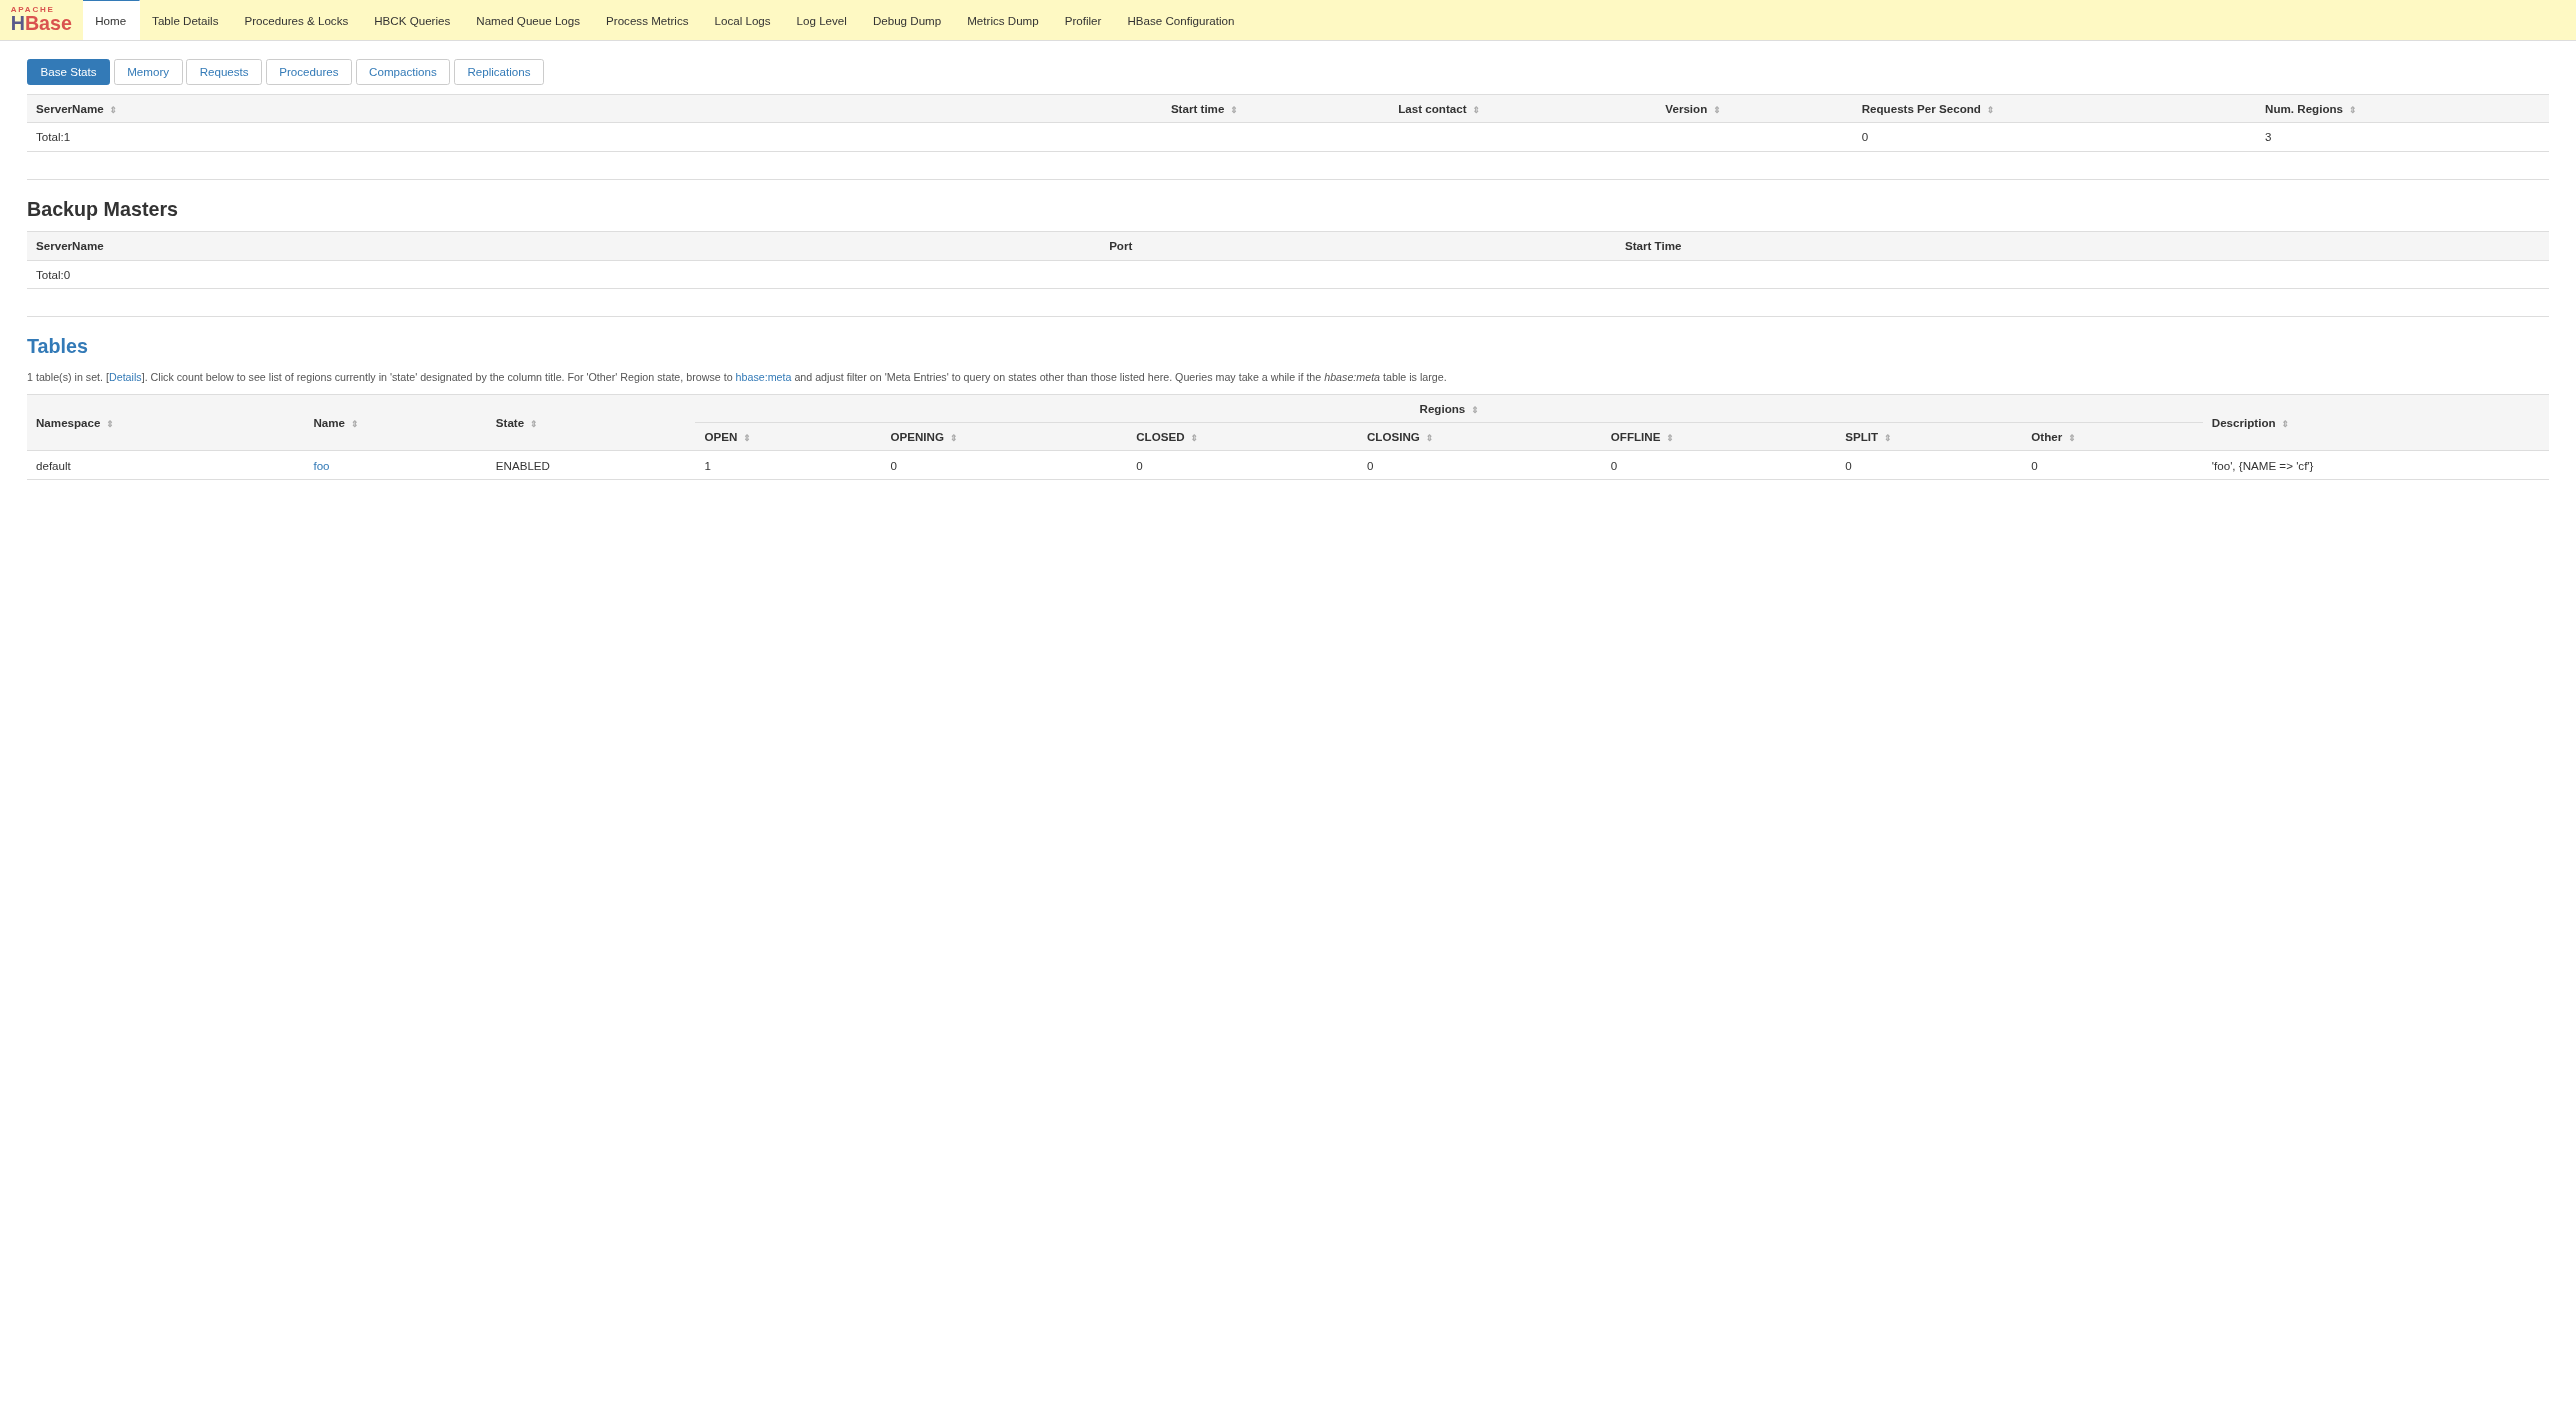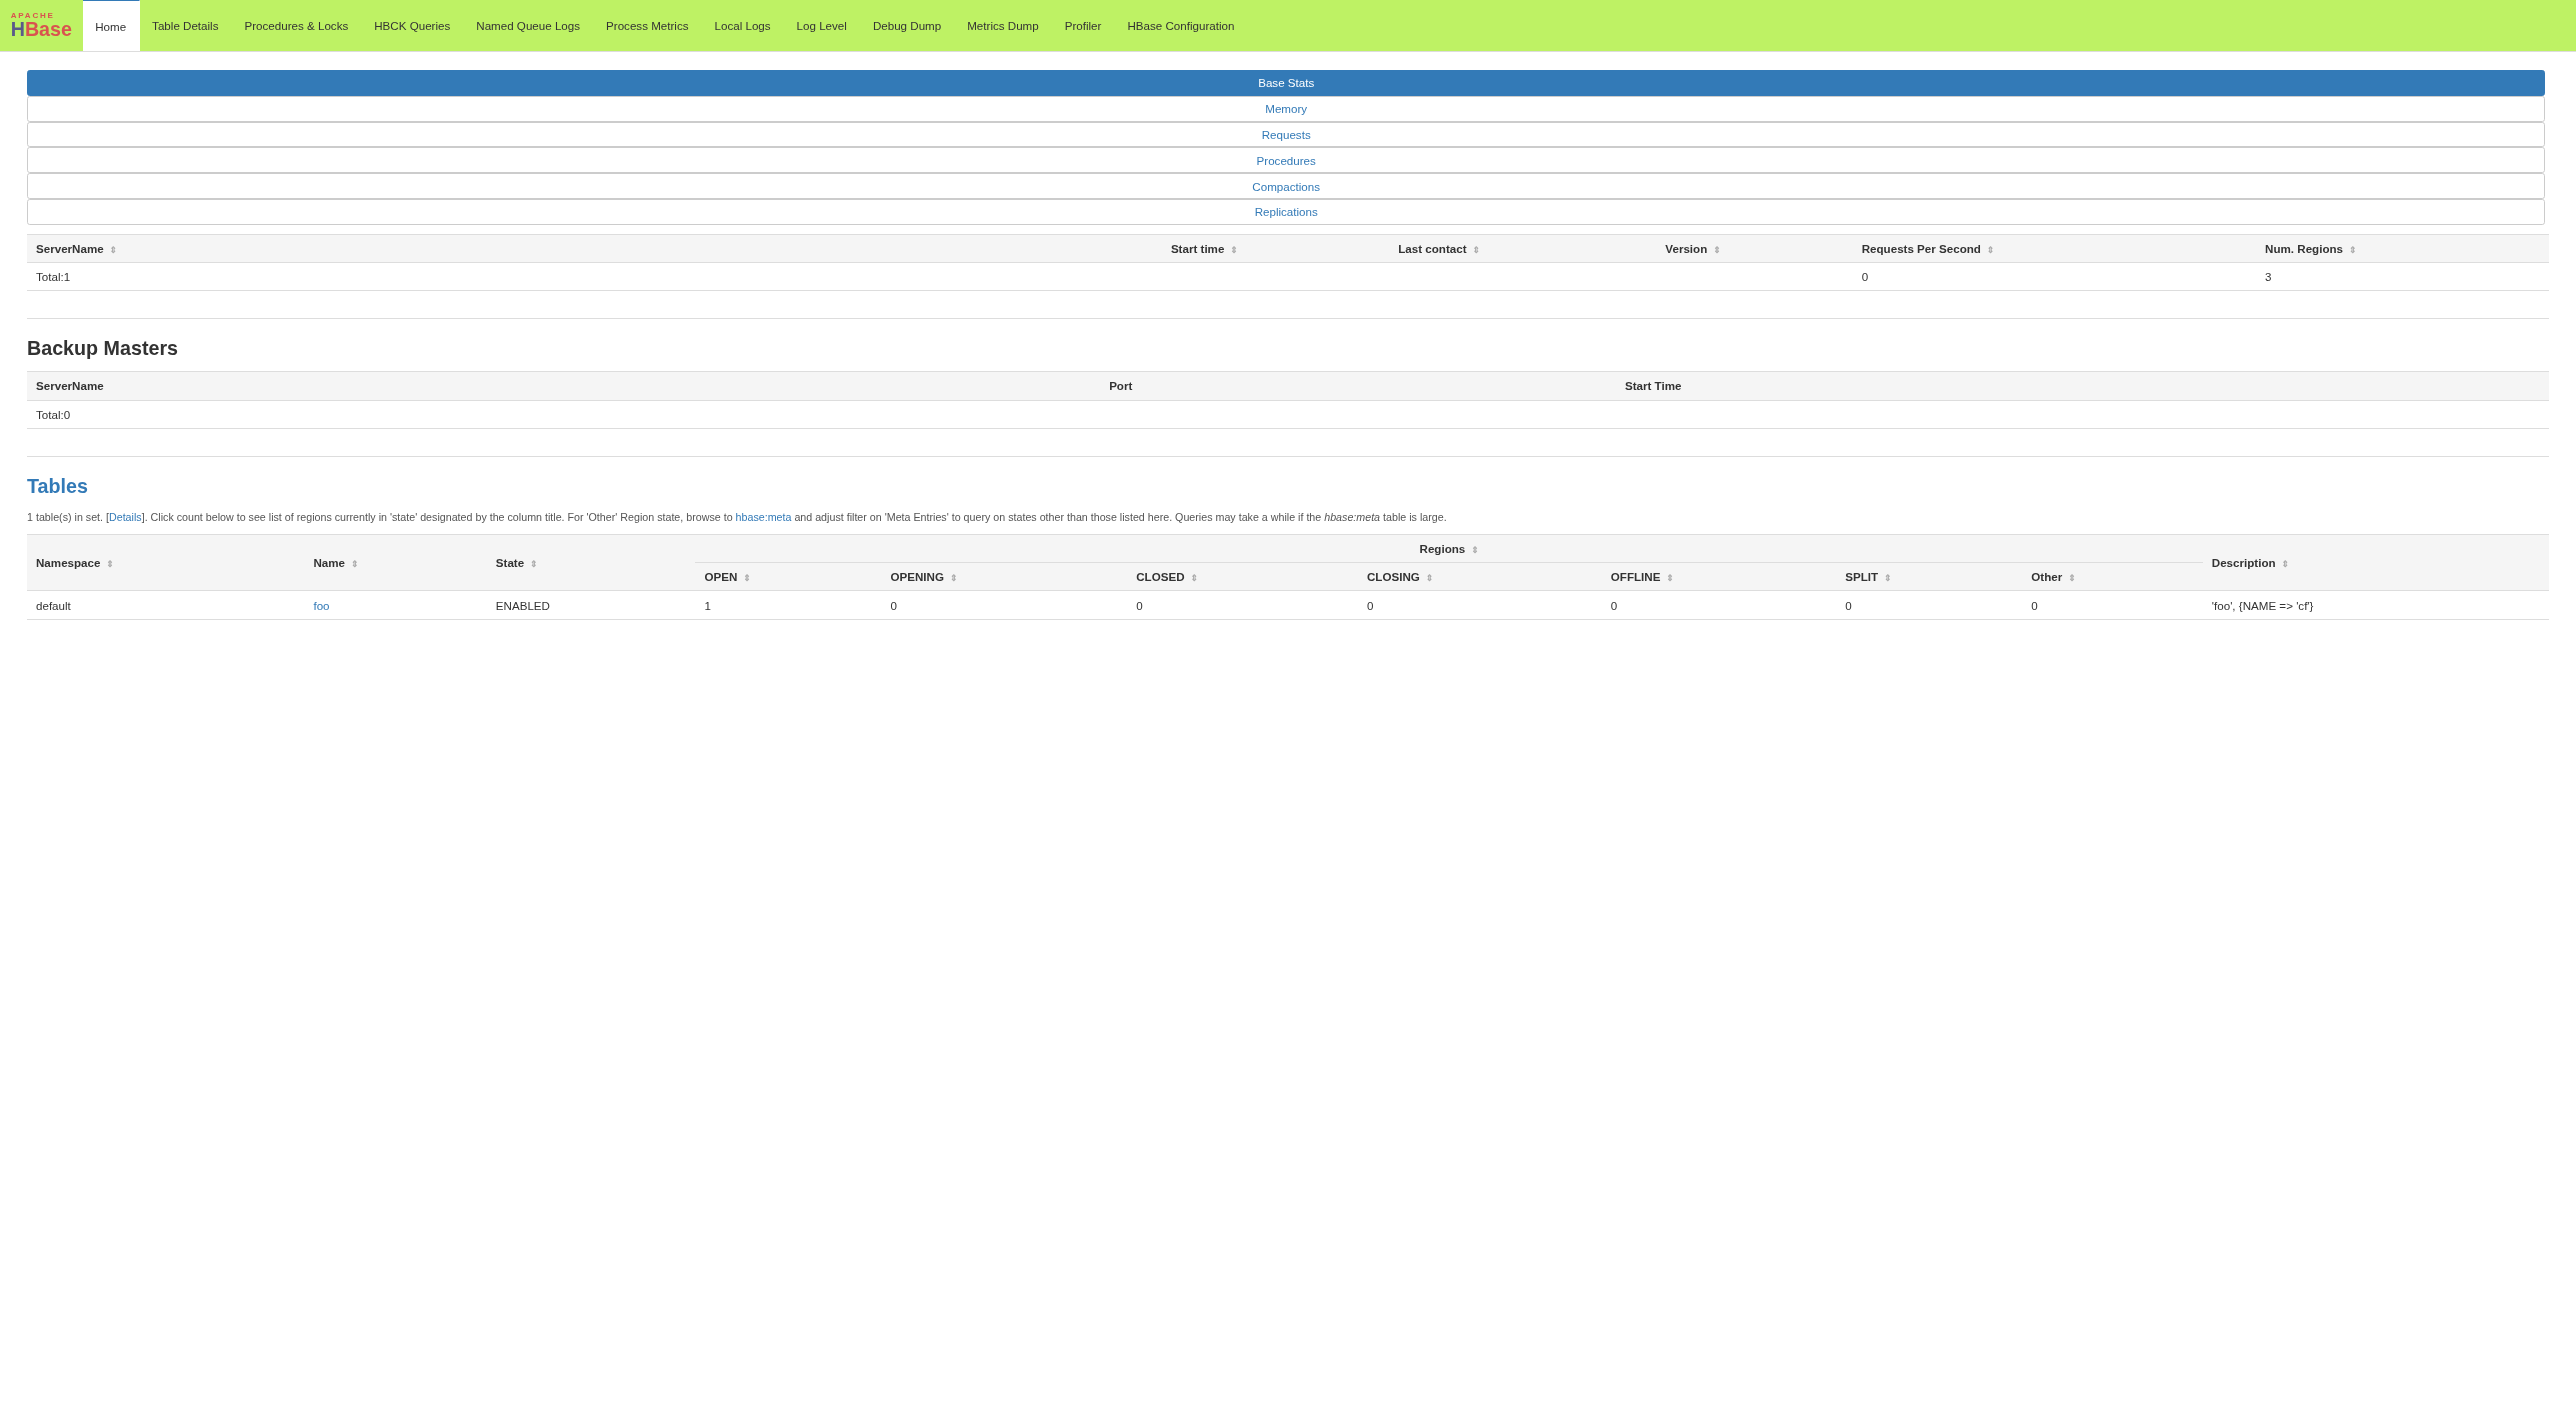--- a/index.html
+++ b/index.html
@@ -2,24 +2,24 @@
 <html style="font-size:14.3px"><head>
   <meta charset="utf-8">
   <style>
     * { box-sizing: border-box; margin: 0; padding: 0; }
     body { font-family: Arial, Helvetica, sans-serif; font-size: 12.5px; color: #333; background: #fff; }
     
     
     .navbar {
       display: flex;
       align-items: center;
-      background: #bef264;
+      background: #fef9c3;
       border-bottom: 0.9px solid #ddd;
       padding: 0;
-      height: 52px;
+      height: 41px;
     }
     .navbar-brand {
       display: flex;
       align-items: center;
       padding: 0 10.7px;
       height: 100%;
     }
     .logo-apache { font-size: 8px; color: #d9534f; font-weight: bold; letter-spacing: 1.8px; display: block; line-height: 1; }
     .logo-hbase { font-size: 19.7px; font-weight: bold; color: #d9534f; display: block; line-height: 1; }
     .logo-h { color: #5a5a8a; }
@@ -44,21 +44,21 @@
     
     .page-title { font-size: 25px; font-weight: bold; color: #333; margin-bottom: 27px; }
     .page-title-sub { font-size: 18px; font-weight: normal; color: #666; margin-left: 9px; }
     
     
     .section { margin-bottom: 27px; }
     .section-title { font-size: 19.7px; font-weight: bold; color: #337ab7; margin-bottom: 10.7px; }
     .section-title-dark { font-size: 19.7px; font-weight: bold; color: #333; margin-bottom: 10.7px; }
     
     
-    .tab-bar { display: flex; gap: 0; margin-bottom: 9px; flex-direction: column; }
+    .tab-bar { display: flex; gap: 0; margin-bottom: 9px; }
     .tab-btn {
       padding: 5.4px 12.5px;
       border: 0.9px solid #ccc;
       background: #fff;
       cursor: pointer;
       font-size: 11.6px;
       color: #337ab7;
       margin-right: 3.6px;
       border-radius: 2.7px;
     }

